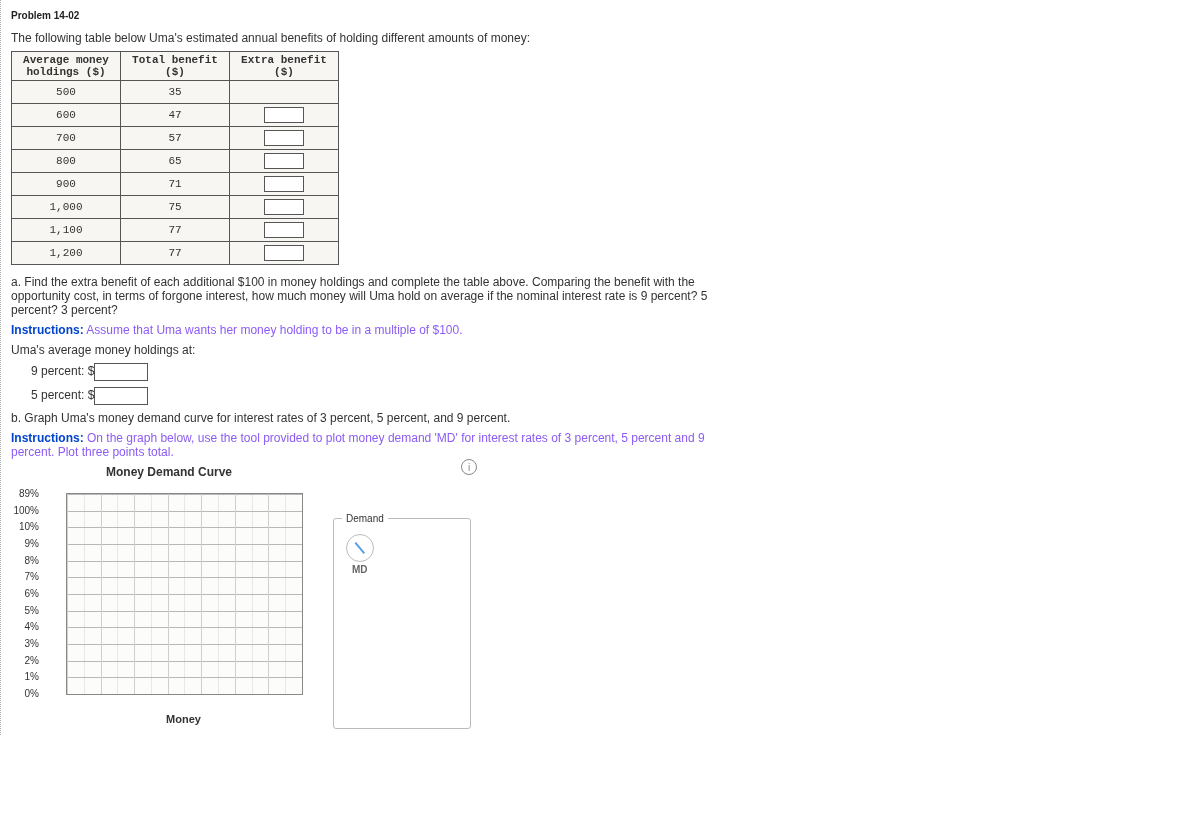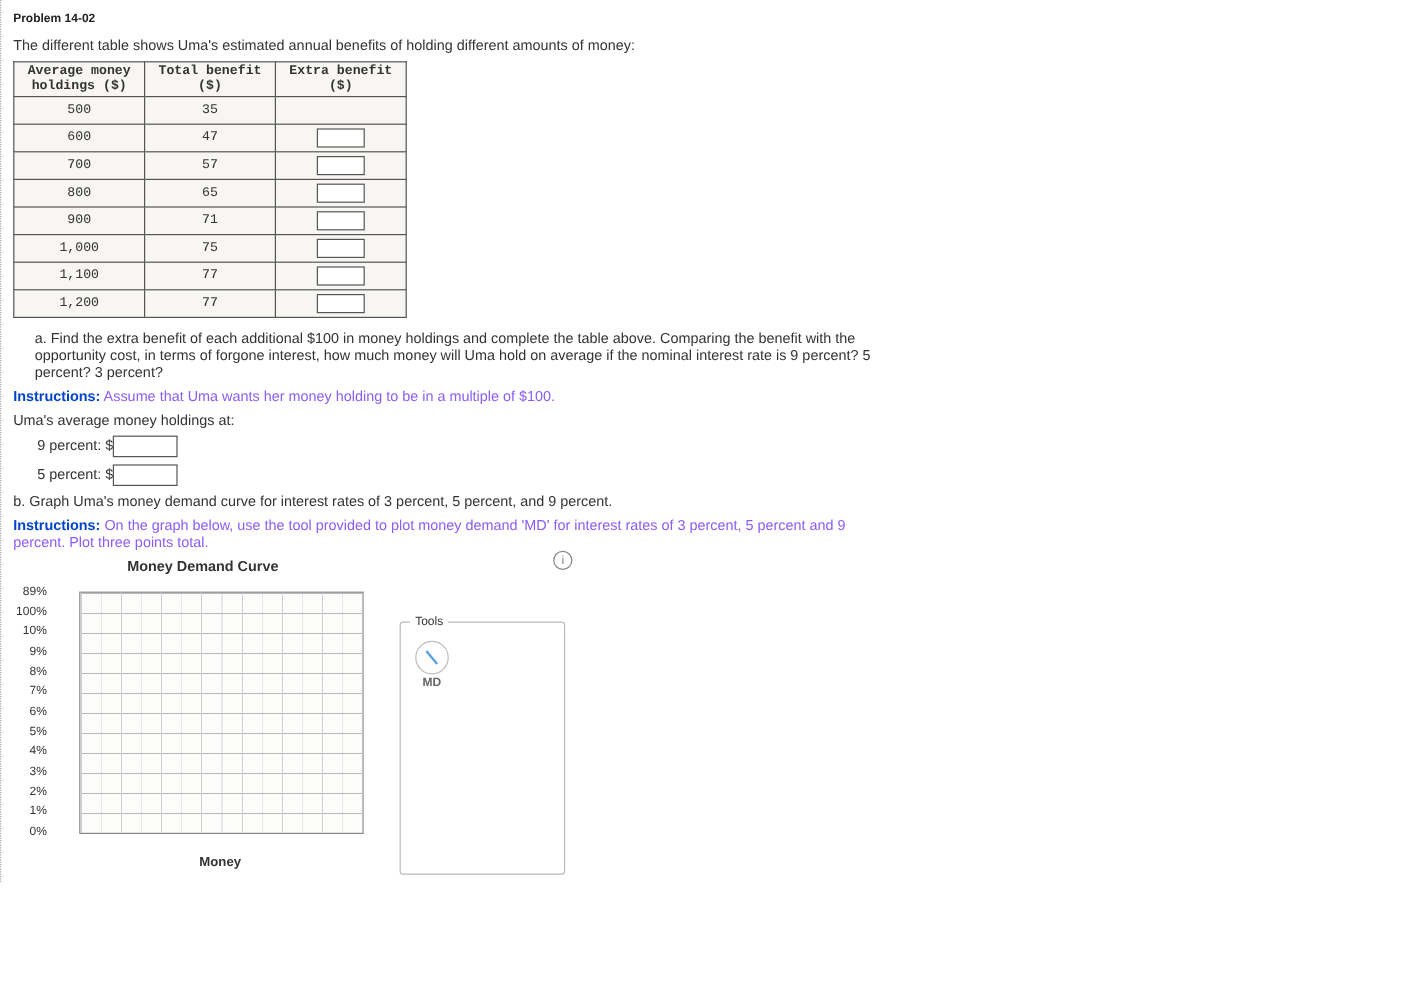--- a/index.html
+++ b/index.html
@@ -110,21 +110,21 @@
   .tool-lbl { font-size:10px; font-weight:bold; color:#666; margin-left:10px;}
   .tool-footer { position:absolute; bottom:-24px; left:0; display:flex; gap:26px; padding-left:4px;}
   .ctrl-icon { width:16px;height:16px; color:#bbb; }
   .ctrl-icon.reset { color:#4a86e8;}
 </style>
 </head>
 <body>
 
 <h3 class="title">Problem 14-02</h3>
 
-<p>The different table shows Uma's estimated annual benefits of holding different amounts of money:</p>
+<p>The following table below Uma's estimated annual benefits of holding different amounts of money:</p>
 
 <table class="data">
   <thead>
     <tr>
       <th class="col-hold">Average money holdings ($)</th>
       <th class="col-tot">Total benefit ($)</th>
       <th class="col-ext">Extra benefit ($)</th>
     </tr>
   </thead>
   <tbody id="tbody">
@@ -164,21 +164,21 @@
         <td style="height: 18px;"><input class="tiny" style=""></td>
       </tr>
       <tr>
         <td>1,200</td>
         <td>77</td>
         <td style="height: 18px;"><input class="tiny" style=""></td>
       </tr>
     </tbody>
 </table>
 
-<p style="max-width:730px;margin-left:18px;">a.  Find the extra benefit of each additional $100 in money holdings and complete the table above. Comparing the benefit with the opportunity cost, in terms of forgone interest, how much money will Uma hold on average if the nominal interest rate is 9 percent? 5 percent? 3 percent?</p>
+<p style="max-width:730px;">a.  Find the extra benefit of each additional $100 in money holdings and complete the table above. Comparing the benefit with the opportunity cost, in terms of forgone interest, how much money will Uma hold on average if the nominal interest rate is 9 percent? 5 percent? 3 percent?</p>
 
 <p>
   <span class="instr-label">Instructions:</span>
   <span class="blue"> Assume that Uma wants her money holding to be in a multiple of $100.</span>
 </p>
 
 <p>Uma's average money holdings at:</p>
 
 <div id="answers">
     <div class="ans-line"><span>9 percent:  $</span><input class="small" style=""></div>
@@ -222,21 +222,21 @@
           <div class="xtick" style="left: 100.714px;">800</div>
           <div class="xtick" style="left: 134.286px;">900</div>
           <div class="xtick" style="left: 167.857px;">1000</div>
           <div class="xtick" style="left: 201.429px;">1100</div>
           <div class="xtick" style="left: 235px;">1200</div>
         </div>
       <div class="xaxis-label">Money</div>
     </div>
 
     <fieldset class="tools">
-      <legend>Tools</legend>
+      <legend>Demand</legend>
       <div class="tool-btn">
         <div class="tool-line"></div>
       </div>
       <div class="tool-lbl">MD</div>
       <div class="tool-footer">
         <span class="ctrl-icon reset">
           <svg width="16" height="16" viewBox="0 0 24 24" fill="none" stroke="currentColor" stroke-width="2">
               <path d="M3 12a9 9 0 1 0 3-6.7L3 8"></path>
               <polyline points="3 3 3 8 8 8"></polyline>
             </svg>

